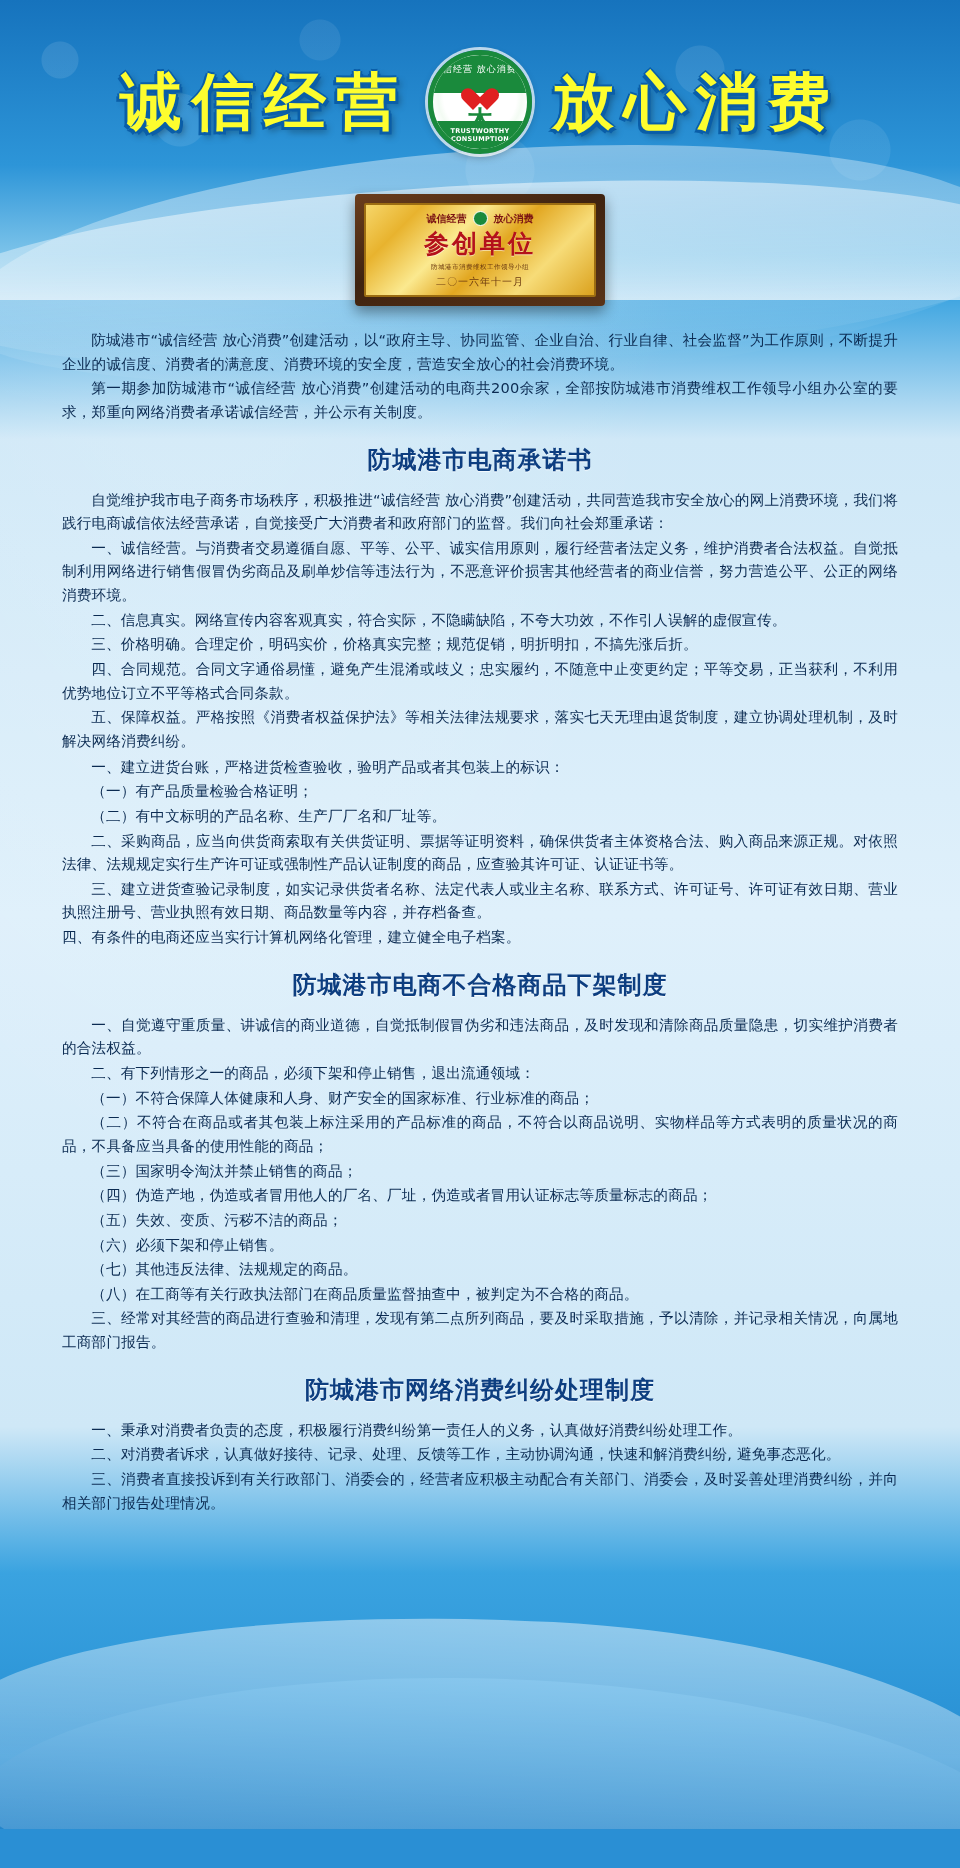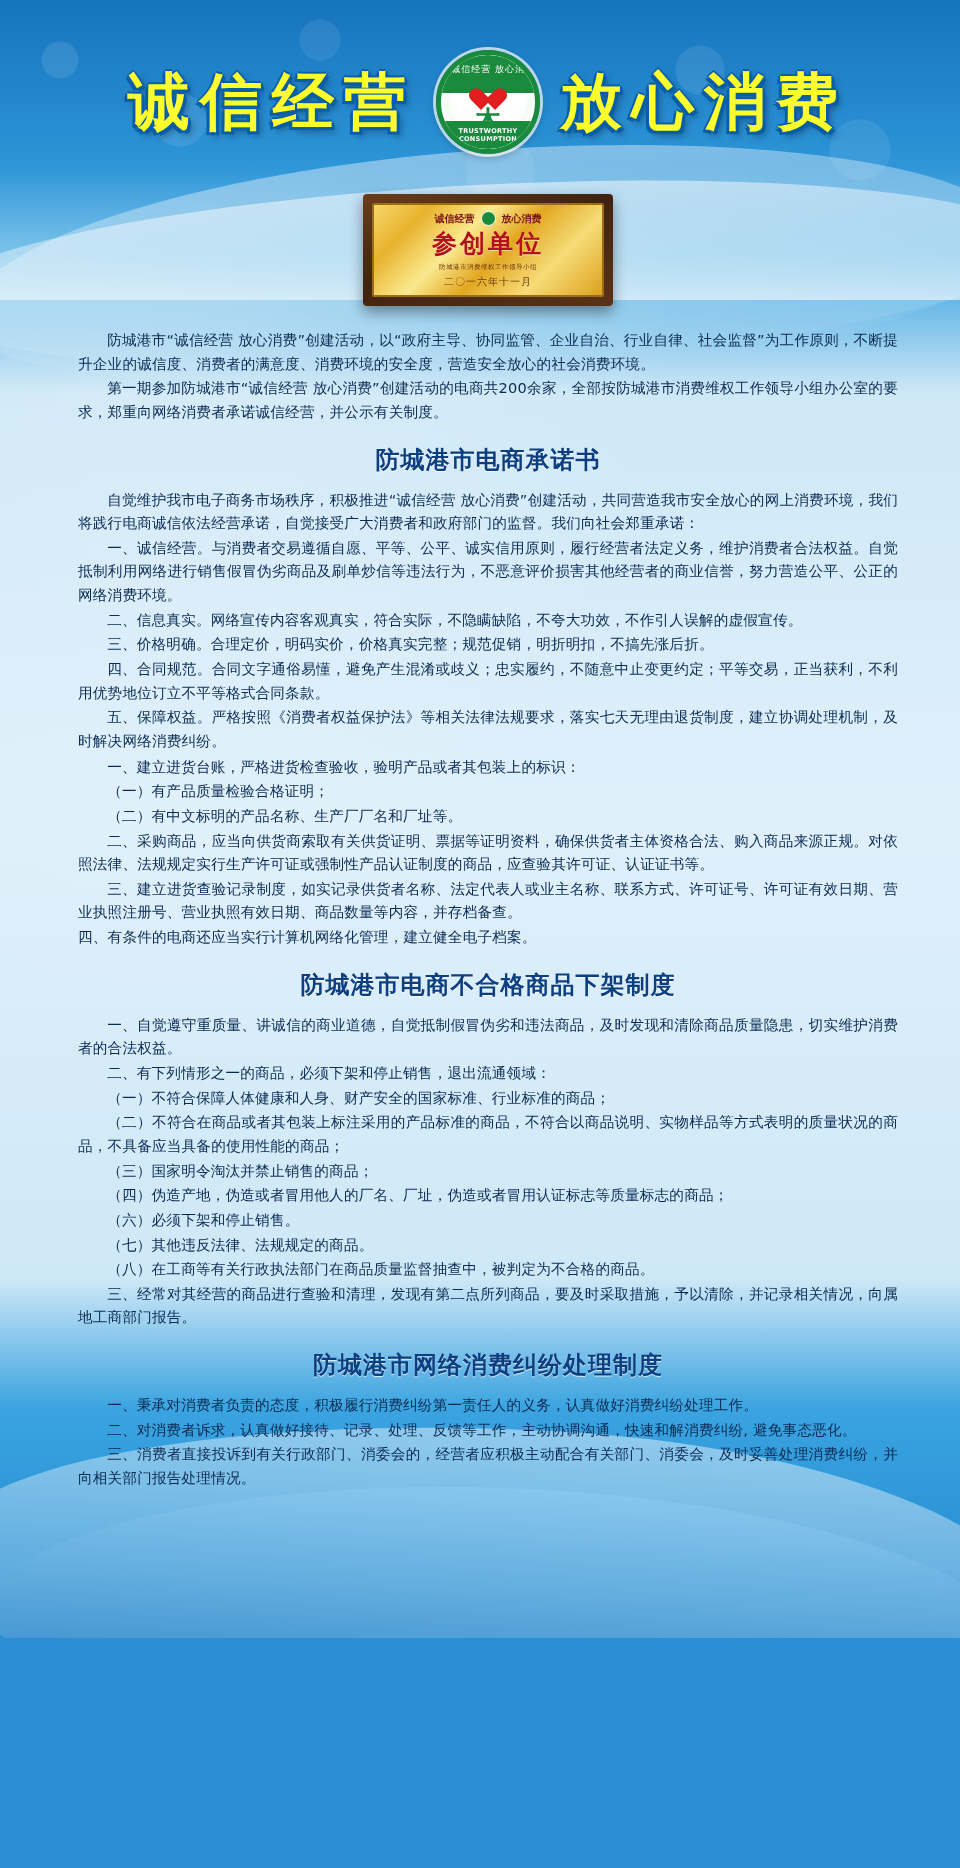--- a/index.html
+++ b/index.html
@@ -9,26 +9,25 @@
   body {
     width: 960px;
     height: 1868px;
     font-family: "DejaVu Sans", "Liberation Sans", sans-serif;
     background: #2a8fd4;
     overflow: hidden;
   }
   .poster {
     position: relative;
     width: 960px;
-    height: 1638px;
+    height: 1829px;
     background:
       radial-gradient(ellipse at 20% 8%, rgba(255,255,255,0.18) 0%, rgba(255,255,255,0) 45%),
       linear-gradient(180deg, #1e7fc6 0%, #2b93d6 10%, #3aa3e0 16%, #cfe8f7 24%, #dff0fb 50%, #cfe8f7 78%, #3aa3e0 86%, #2b93d6 94%, #1f81c8 100%);
     overflow: hidden;
-    padding-left: 16px;
   }
   
   .header-band {
     position: absolute;
     left: 0; top: 0;
     width: 960px; height: 300px;
     background:
       radial-gradient(circle at 60px 60px, rgba(255,255,255,0.10) 0 18px, rgba(255,255,255,0) 19px),
       radial-gradient(circle at 180px 120px, rgba(255,255,255,0.09) 0 26px, rgba(255,255,255,0) 27px),
       radial-gradient(circle at 320px 40px, rgba(255,255,255,0.08) 0 20px, rgba(255,255,255,0) 21px),
@@ -115,21 +114,21 @@
     flex: 0 0 auto;
     overflow: hidden;
   }
   .logo-badge .arc-top {
     position: absolute; left: 0; top: 0; width: 100%; height: 40%;
     background: #1a8a3c;
     border-radius: 50% 50% 50% 50% / 100% 100% 0 0;
   }
   .logo-badge .arc-top span {
     position: absolute; left: 0; right: 0; top: 8px;
-    text-align: right; color: #fff; font-size: 9px; letter-spacing: 1px;
+    text-align: left; color: #fff; font-size: 9px; letter-spacing: 1px;
   }
   .logo-badge .heart {
     position: absolute; left: 50%; top: 34px; transform: translateX(-50%);
     width: 26px; height: 24px;
   }
   .logo-badge .heart::before,
   .logo-badge .heart::after {
     content: ""; position: absolute; width: 14px; height: 21px;
     background: #e02020; border-radius: 14px 14px 0 0;
     top: 0; left: 6px;
@@ -291,20 +290,21 @@
     </div>
 
     <div class="block">
       <h2 class="section-title">防城港市电商不合格商品下架制度</h2>
       <p class="para">一、自觉遵守重质量、讲诚信的商业道德，自觉抵制假冒伪劣和违法商品，及时发现和清除商品质量隐患，切实维护消费者的合法权益。</p>
       <p class="para">二、有下列情形之一的商品，必须下架和停止销售，退出流通领域：</p>
       <p class="para">（一）不符合保障人体健康和人身、财产安全的国家标准、行业标准的商品；</p>
       <p class="para">（二）不符合在商品或者其包装上标注采用的产品标准的商品，不符合以商品说明、实物样品等方式表明的质量状况的商品，不具备应当具备的使用性能的商品；</p>
       <p class="para">（三）国家明令淘汰并禁止销售的商品；</p>
       <p class="para">（四）伪造产地，伪造或者冒用他人的厂名、厂址，伪造或者冒用认证标志等质量标志的商品；</p>
+      <p class="para">（五）失效、变质、污秽不洁的商品；</p>
       <p class="para">（六）必须下架和停止销售。</p>
       <p class="para">（七）其他违反法律、法规规定的商品。</p>
       <p class="para">（八）在工商等有关行政执法部门在商品质量监督抽查中，被判定为不合格的商品。</p>
       <p class="para">三、经常对其经营的商品进行查验和清理，发现有第二点所列商品，要及时采取措施，予以清除，并记录相关情况，向属地工商部门报告。</p>
     </div>
 
     <div class="block">
       <h2 class="section-title">防城港市网络消费纠纷处理制度</h2>
       <p class="para">一、秉承对消费者负责的态度，积极履行消费纠纷第一责任人的义务，认真做好消费纠纷处理工作。</p>
       <p class="para">二、对消费者诉求，认真做好接待、记录、处理、反馈等工作，主动协调沟通，快速和解消费纠纷, 避免事态恶化。</p>

